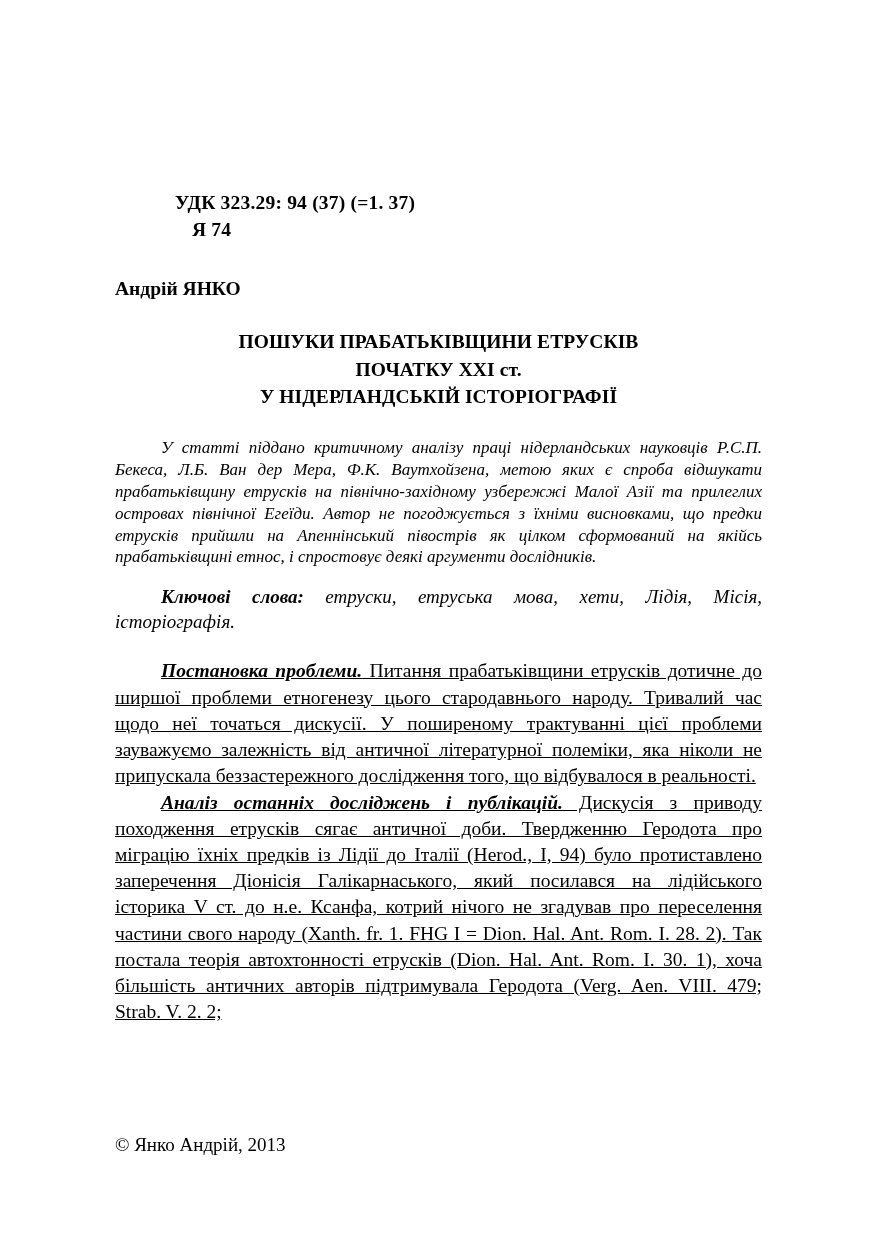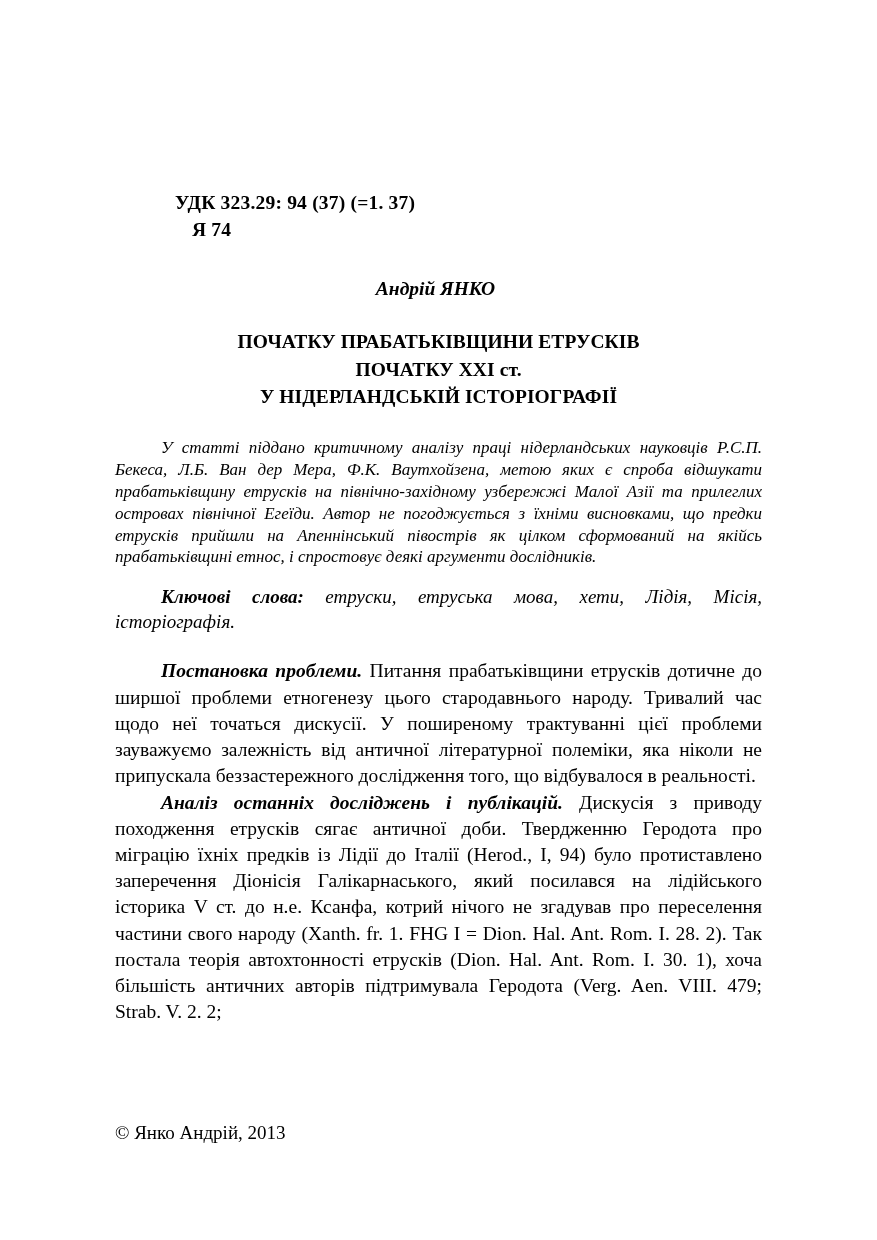--- a/index.html
+++ b/index.html
@@ -28,23 +28,22 @@
     margin-left: 60px;
     font-weight: bold;
     font-size: 19.5px;
     line-height: 1.38;
     letter-spacing: 0.2px;
   }
   .udk-line2 {
     margin-left: 17px;
   }
   .author {
-    text-align: center;
+    text-align: left;
     font-weight: bold;
-    font-style: italic;
     font-size: 19.5px;
     margin-top: 34px;
     margin-right: 6px;
   }
   .title {
     text-align: center;
     font-weight: bold;
     font-size: 19.5px;
     line-height: 1.42;
     margin-top: 28px;
@@ -71,49 +70,50 @@
     font-weight: bold;
     font-family: Liberation Serif, serif;
   }
   .body-para {
     font-size: 19.5px;
     line-height: 1.345;
     text-align: justify;
     text-indent: 46px;
     margin-top: 0;
     margin-bottom: 0;
+    text-decoration: underline;
   }
   .first-body {
     margin-top: 24px;
   }
   .lead {
     font-weight: bold;
     font-style: italic;
   }
   .footer {
     position: absolute;
     left: 115px;
-    bottom: 96px;
+    bottom: 84px;
     font-size: 19px;
   }
 </style>
 </head>
 <body>
 
 <div class="page">
 
   <div class="udk-block">
     <div>УДК 323.29: 94 (37) (=1. 37)</div>
     <div class="udk-line2">Я 74</div>
   </div>
 
   <div class="author">Андрій ЯНКО</div>
 
   <div class="title">
-    <div>ПОЧАТКУ ПРАБАТЬКІВЩИНИ ЕТРУСКІВ</div>
+    <div>ПОШУКИ ПРАБАТЬКІВЩИНИ ЕТРУСКІВ</div>
     <div>ПОЧАТКУ XXI ст.</div>
     <div>У НІДЕРЛАНДСЬКІЙ ІСТОРІОГРАФІЇ</div>
   </div>
 
   <p class="abstract">У статті піддано критичному аналізу праці нідерландських науковців Р.С.П. Бекеса, Л.Б. Ван дер Мера, Ф.К. Ваутхойзена, метою яких є спроба відшукати прабатьківщину етрусків на північно-західному узбережжі Малої Азії та прилеглих островах північної Егеїди. Автор не погоджується з їхніми висновками, що предки етрусків прийшли на Апеннінський півострів як цілком сформований на якійсь прабатьківщині етнос, і спростовує деякі аргументи дослідників.</p>
 
   <p class="keywords"><b>Ключові слова:</b><span> етруски, етруська мова, хети, Лідія, Місія, історіографія.</span></p>
 
   <p class="body-para first-body"><span class="lead">Постановка проблеми.</span><span> Питання прабатьківщини етрусків дотичне до ширшої проблеми етногенезу цього стародавнього народу. Тривалий час щодо неї точаться дискусії. У поширеному трактуванні цієї проблеми зауважуємо залежність від античної літературної полеміки, яка ніколи не припускала беззастережного дослідження того, що відбувалося в реальності.</span></p>
 

